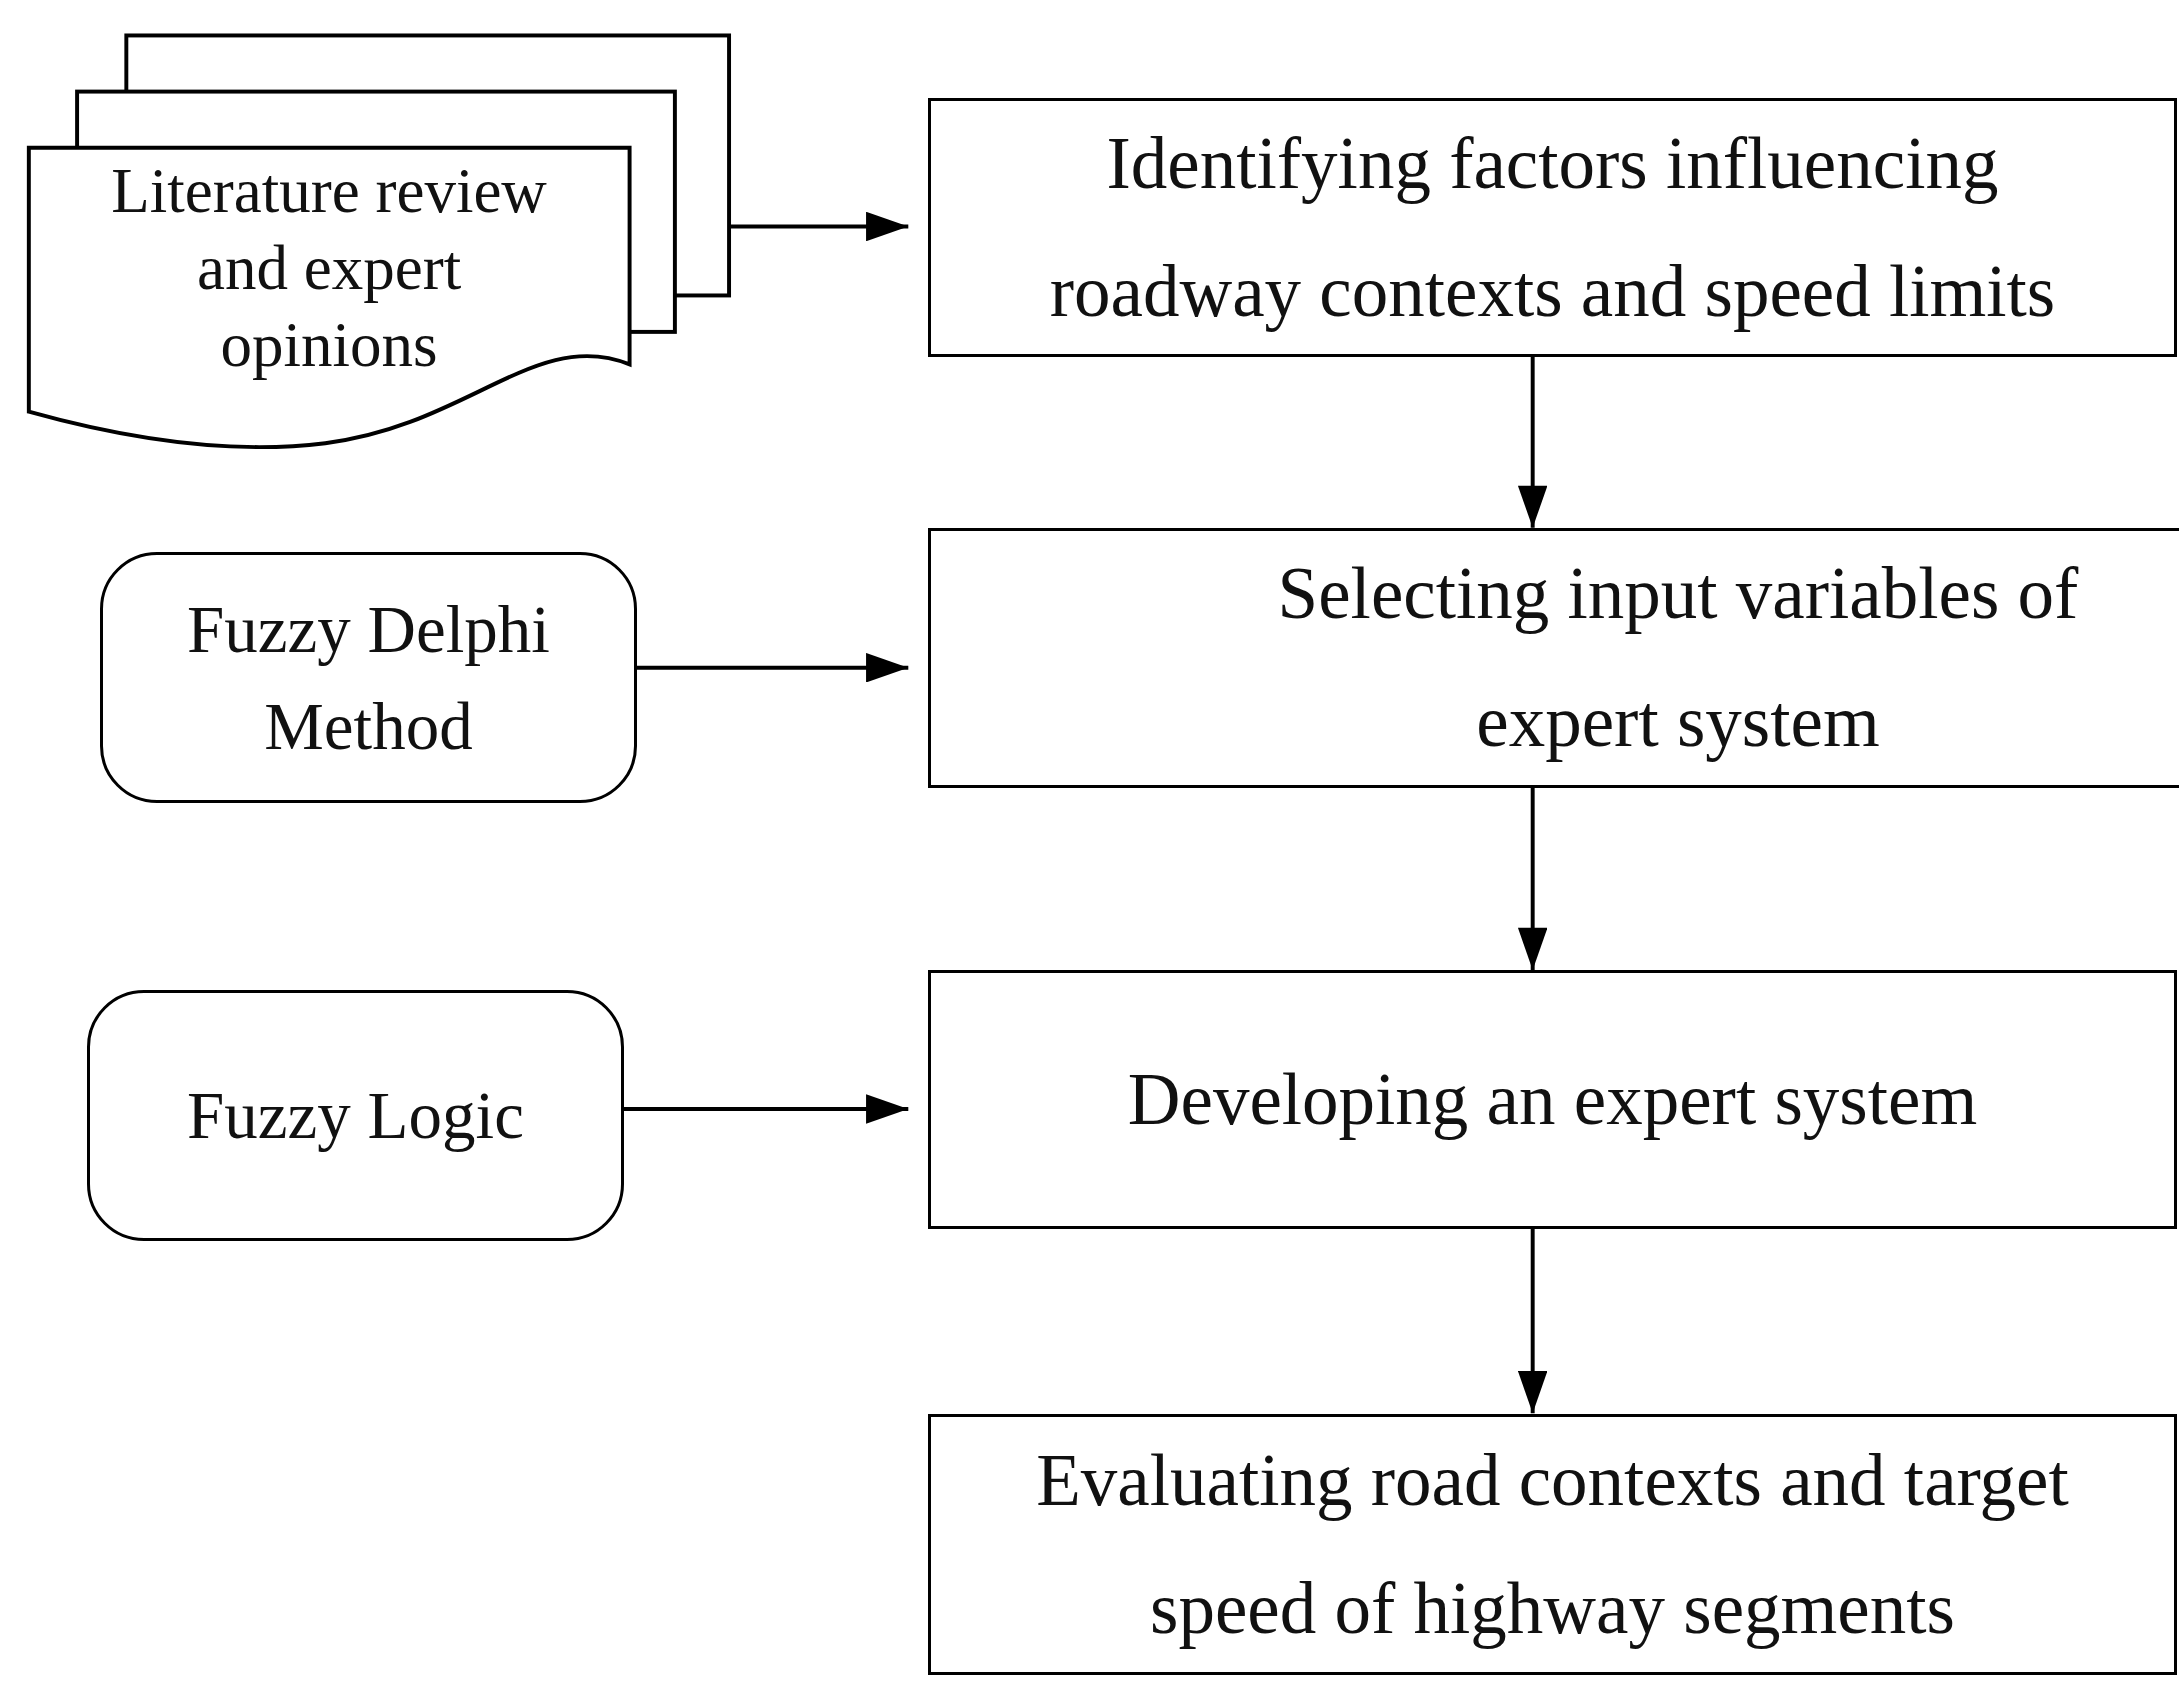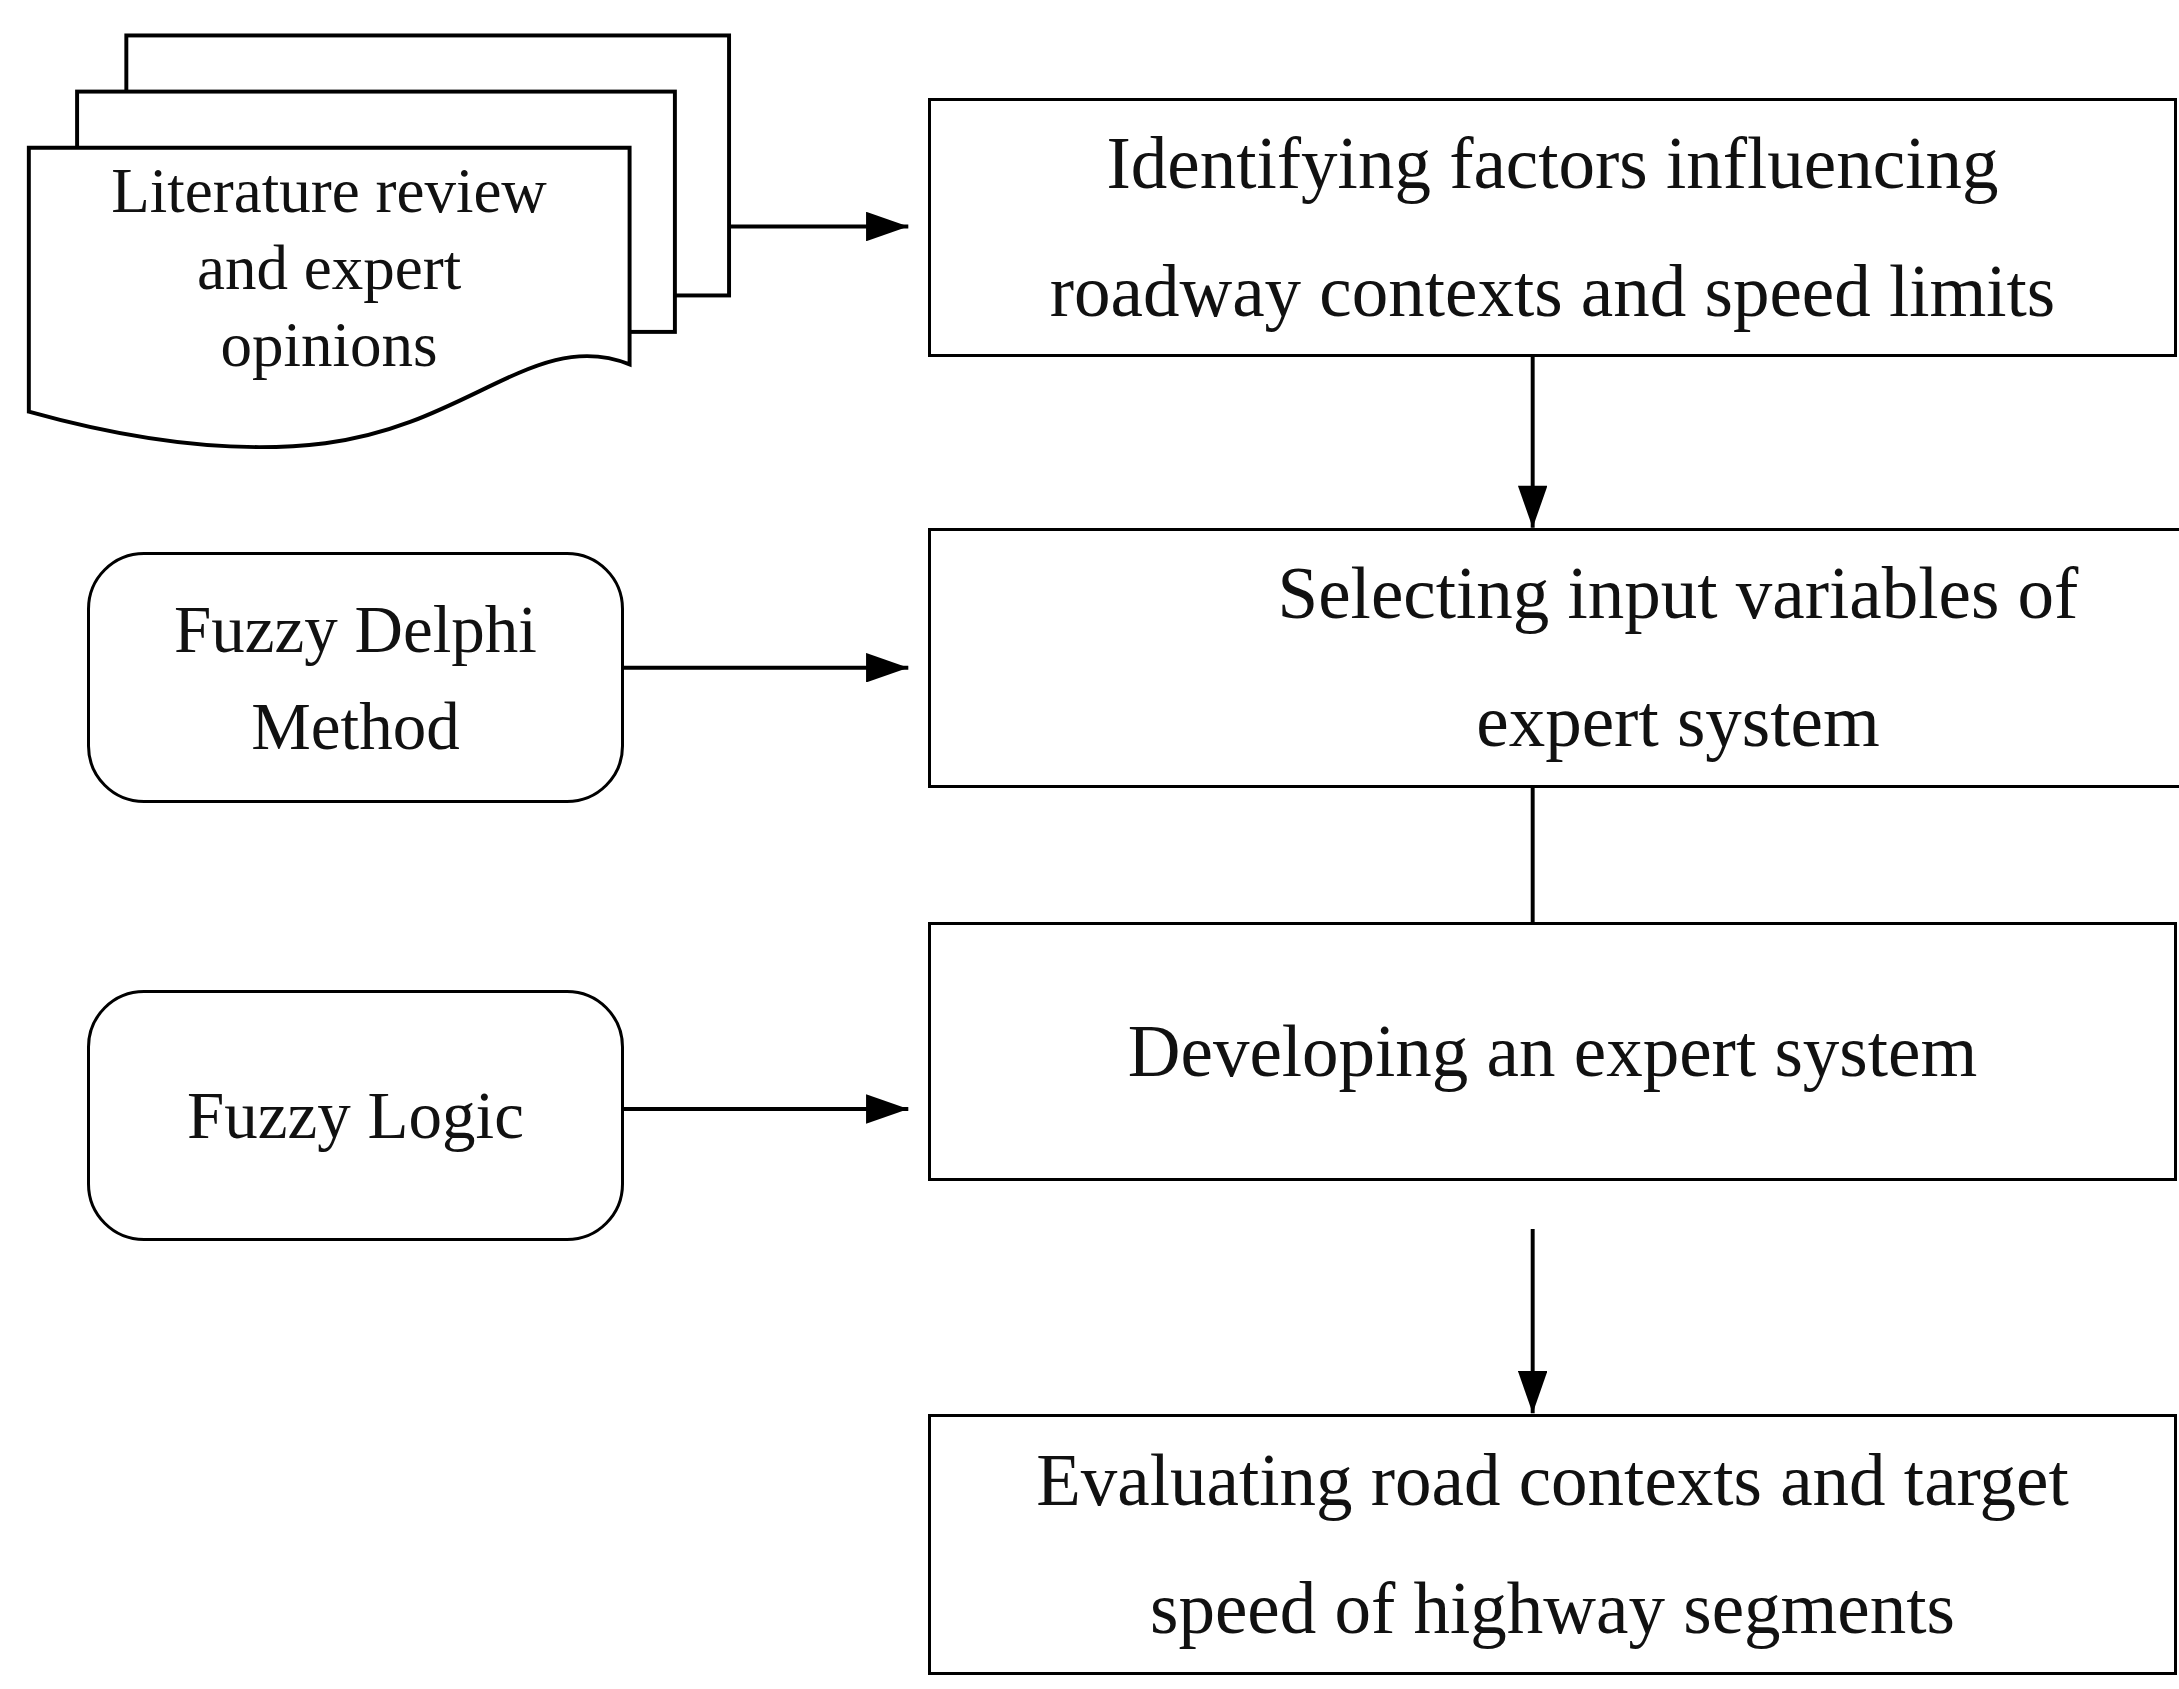--- a/index.html
+++ b/index.html
@@ -104,30 +104,30 @@
   <div class="box process" style="left:908px; top:98px; width:1249px; height:259px;">
     <div class="label">Identifying factors influencing
 roadway contexts and speed limits</div>
   </div>
 
   <div class="box process" style="left:908px; top:528px; width:1500px; height:260px;">
     <div class="label">Selecting input variables of
 expert system</div>
   </div>
 
-  <div class="box process" style="left:908px; top:922px; width:1249px; height:259px;">
+  <div class="box process" style="left:908px; top:970px; width:1249px; height:259px;">
     <div class="label">Developing an expert system</div>
   </div>
 
   <div class="box process" style="left:908px; top:1414px; width:1249px; height:261px;">
     <div class="label">Evaluating road contexts and target
 speed of highway segments</div>
   </div>
 
-  <div class="box rounded" style="left:67px; top:552px; width:537px; height:251px;">
+  <div class="box rounded" style="left:80px; top:552px; width:537px; height:251px;">
     <div class="label">Fuzzy Delphi
 Method</div>
   </div>
 
   <div class="box rounded" style="left:67px; top:990px; width:537px; height:251px;">
     <div class="label">Fuzzy Logic</div>
   </div>
 
 </div>
 

